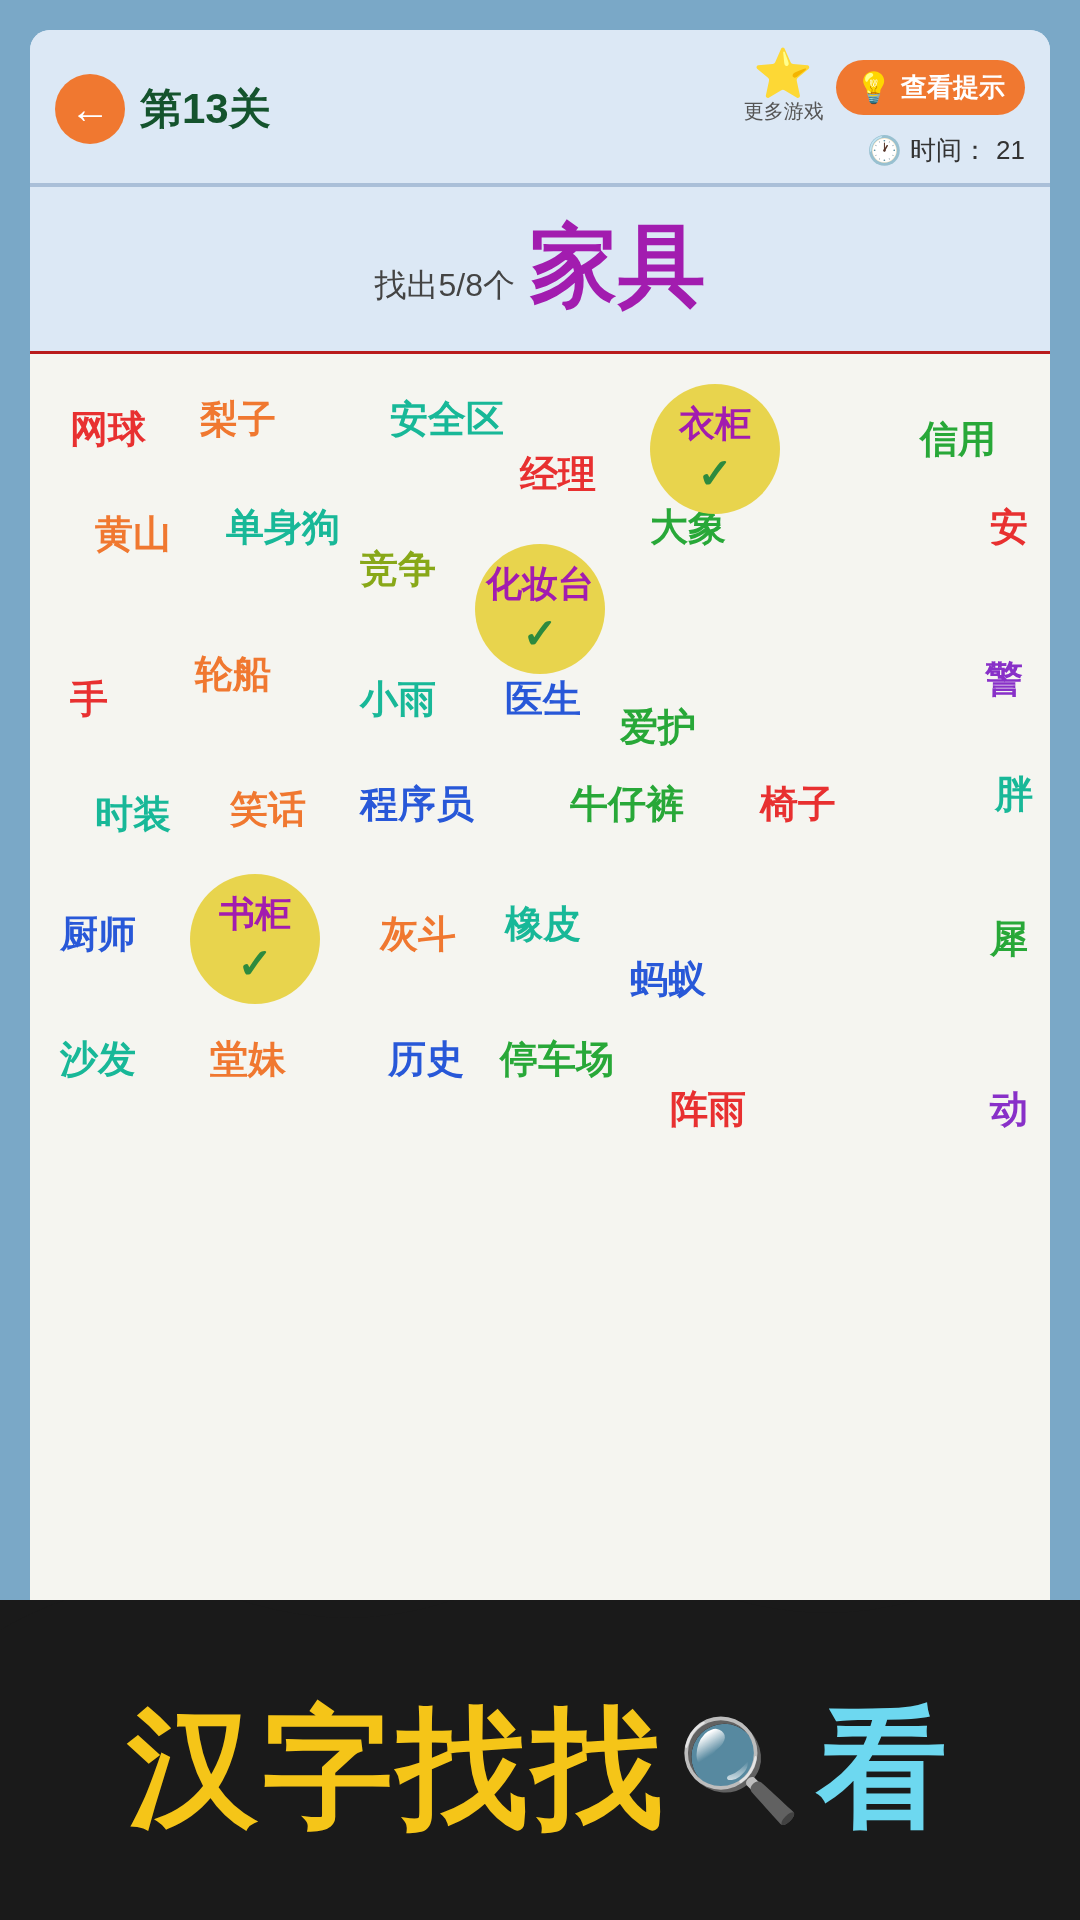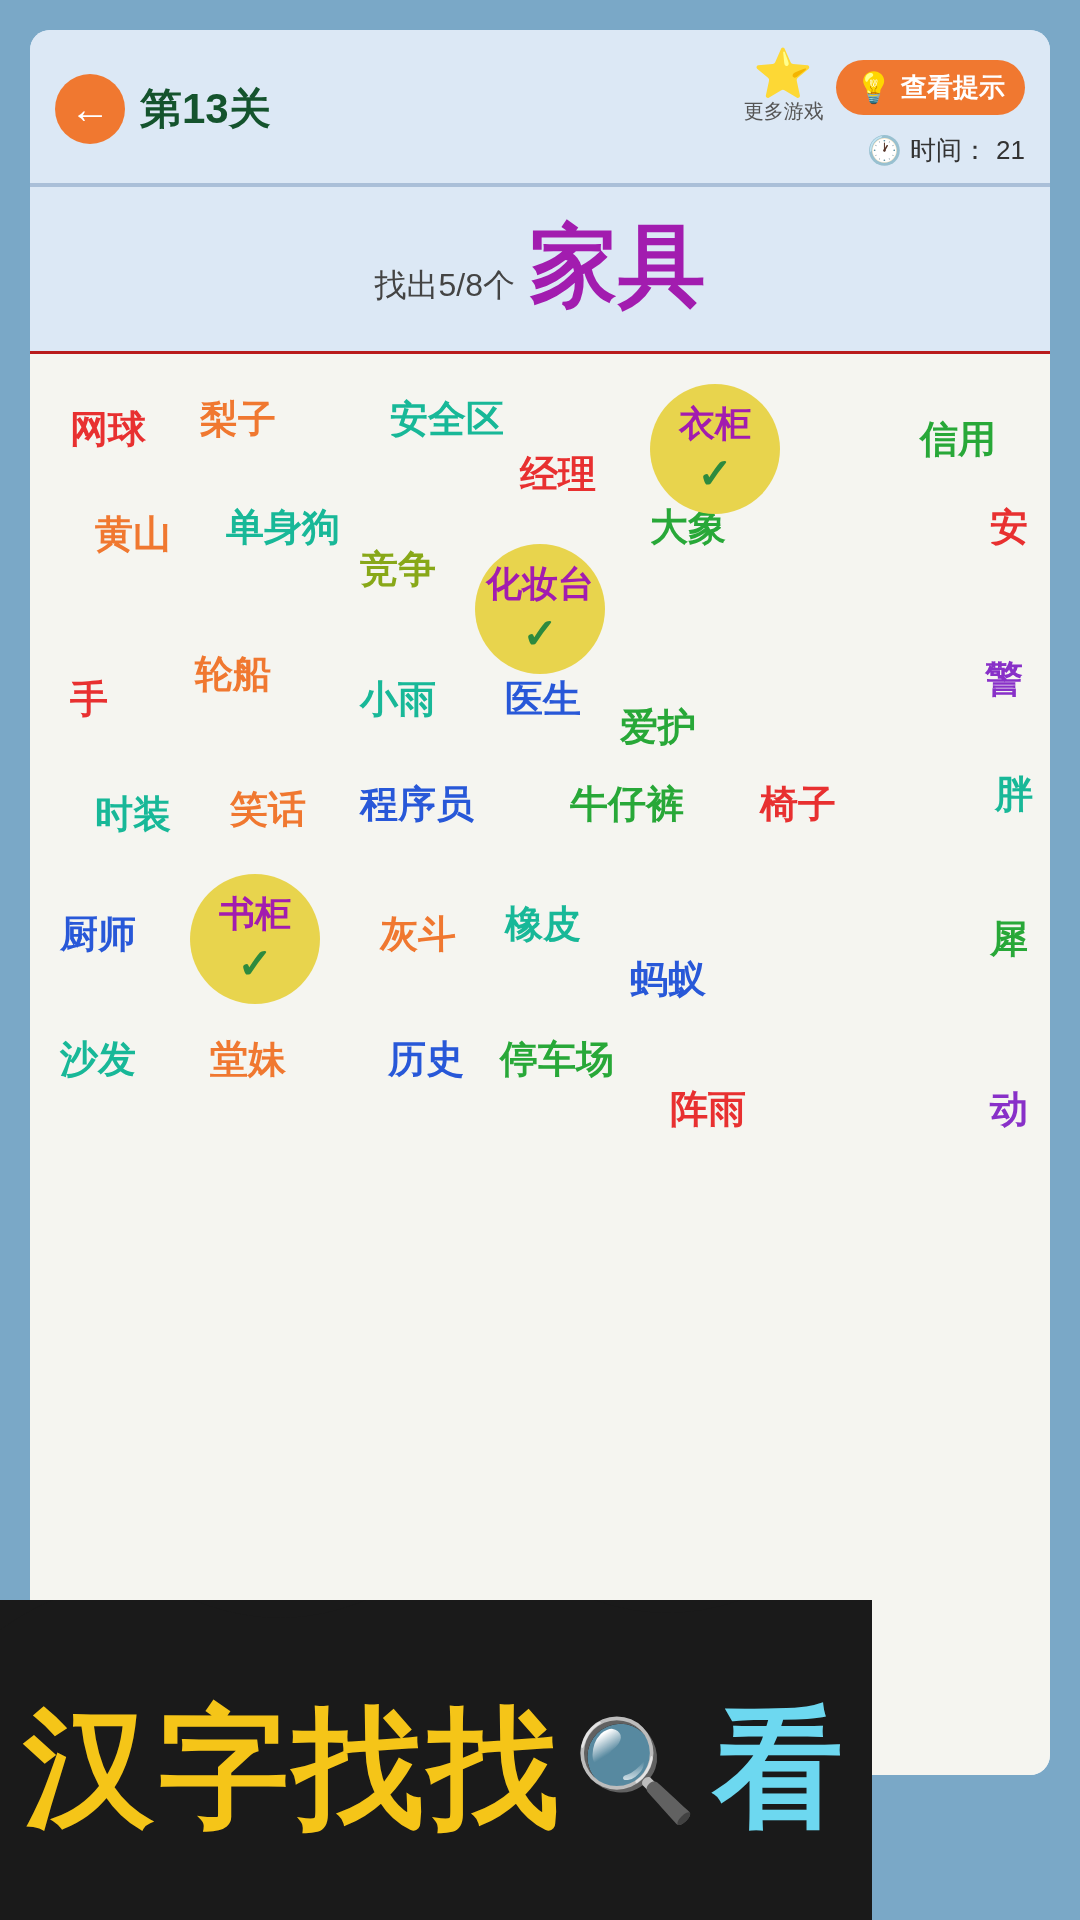--- a/index.html
+++ b/index.html
@@ -185,21 +185,21 @@
       color: #2d8a3e;
       font-size: 42px;
       font-weight: bold;
     }
 
     
     .bottom-banner {
       position: absolute;
       bottom: 0;
       left: 0;
-      width: 872px;
+      width: 1080px;
       height: 320px;
       background: #1a1a1a;
       display: flex;
       align-items: center;
       justify-content: center;
       overflow: hidden;
     }
 
     .bottom-banner::before {
       content: '';

